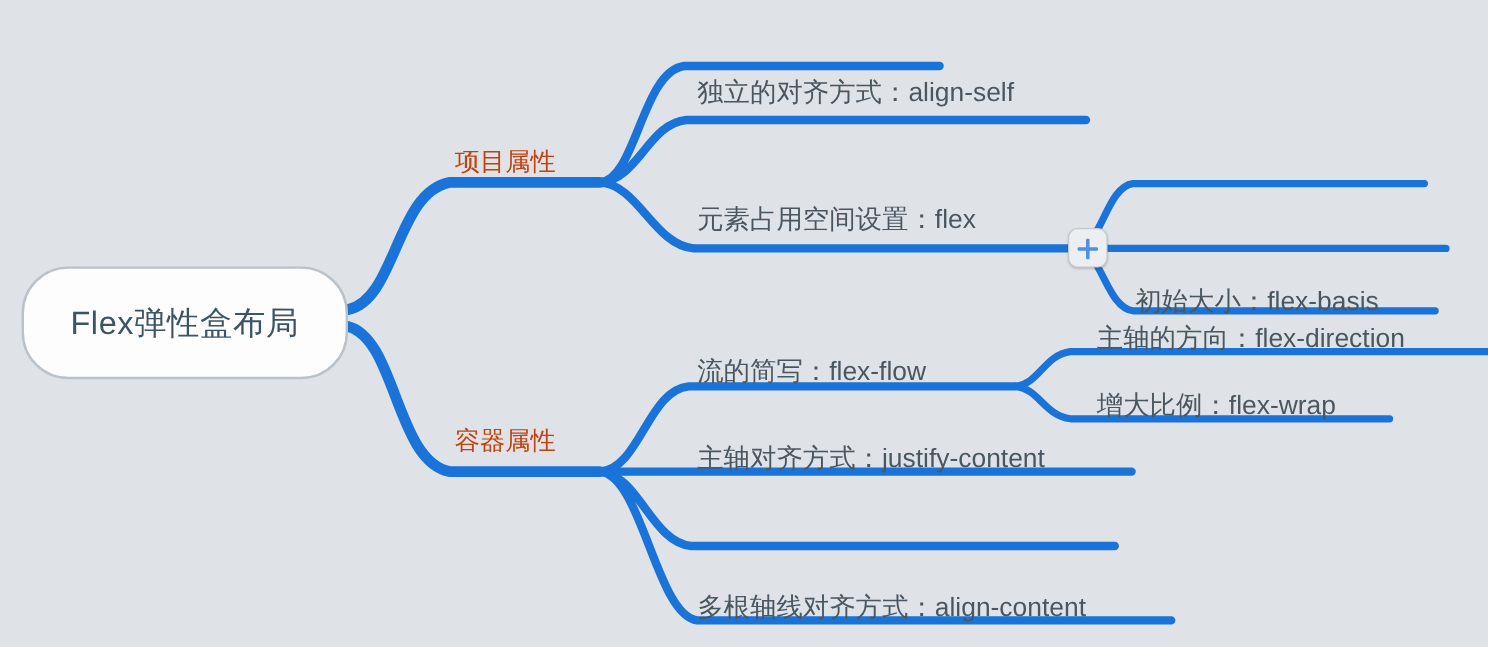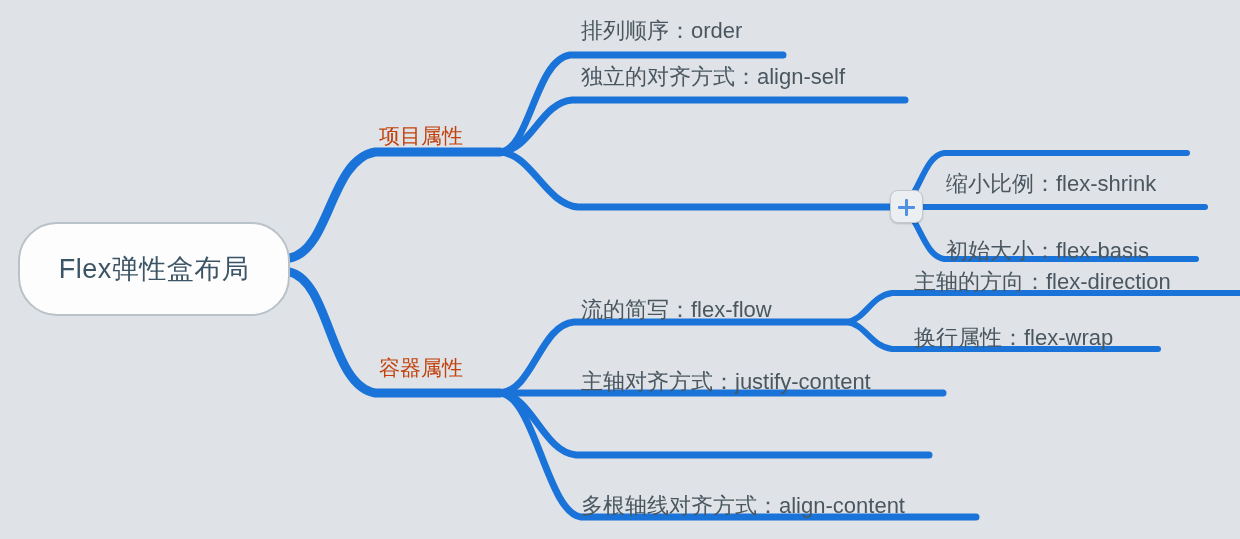--- a/index.html
+++ b/index.html
@@ -148,36 +148,35 @@
   </svg>
 
   <div class="root-node">
     <span class="root-label">Flex弹性盒布局</span>
   </div>
 
   <div class="node-label lvl1" style="left:379px; top:125px;">项目属性</div>
 
   <div class="node-label lvl1" style="left:379px; top:357px;">容器属性</div>
 
-  <div class="node-label lvl2" style="left:581px; top:20px;">排列顺序：order</div>
 
   <div class="node-label lvl2" style="left:581px; top:66px;">独立的对齐方式：align-self</div>
 
+  <div class="node-label lvl2" style="left:581px; top:172px;">元素占用空间设置：flex</div>
 
   <div class="collapse-btn" title="+"></div>
 
 
-  <div class="node-label lvl3" style="left:946px; top:173px;">缩小比例：flex-shrink</div>
 
   <div class="node-label lvl3" style="left:946px; top:240px;">初始大小：flex-basis</div>
 
   <div class="node-label lvl2" style="left:581px; top:299px;">流的简写：flex-flow</div>
 
   <div class="node-label lvl2" style="left:581px; top:371px;">主轴对齐方式：justify-content</div>
 
 
   <div class="node-label lvl2" style="left:581px; top:495px;">多根轴线对齐方式：align-content</div>
 
   <div class="node-label lvl3" style="left:914px; top:271px;">主轴的方向：flex-direction</div>
 
-  <div class="node-label lvl3" style="left:914px; top:327px;">换行属性：flex-wrap</div>
+  <div class="node-label lvl3" style="left:914px; top:327px;">增大比例：flex-wrap</div>
 
 </div>
 
 </body></html>

